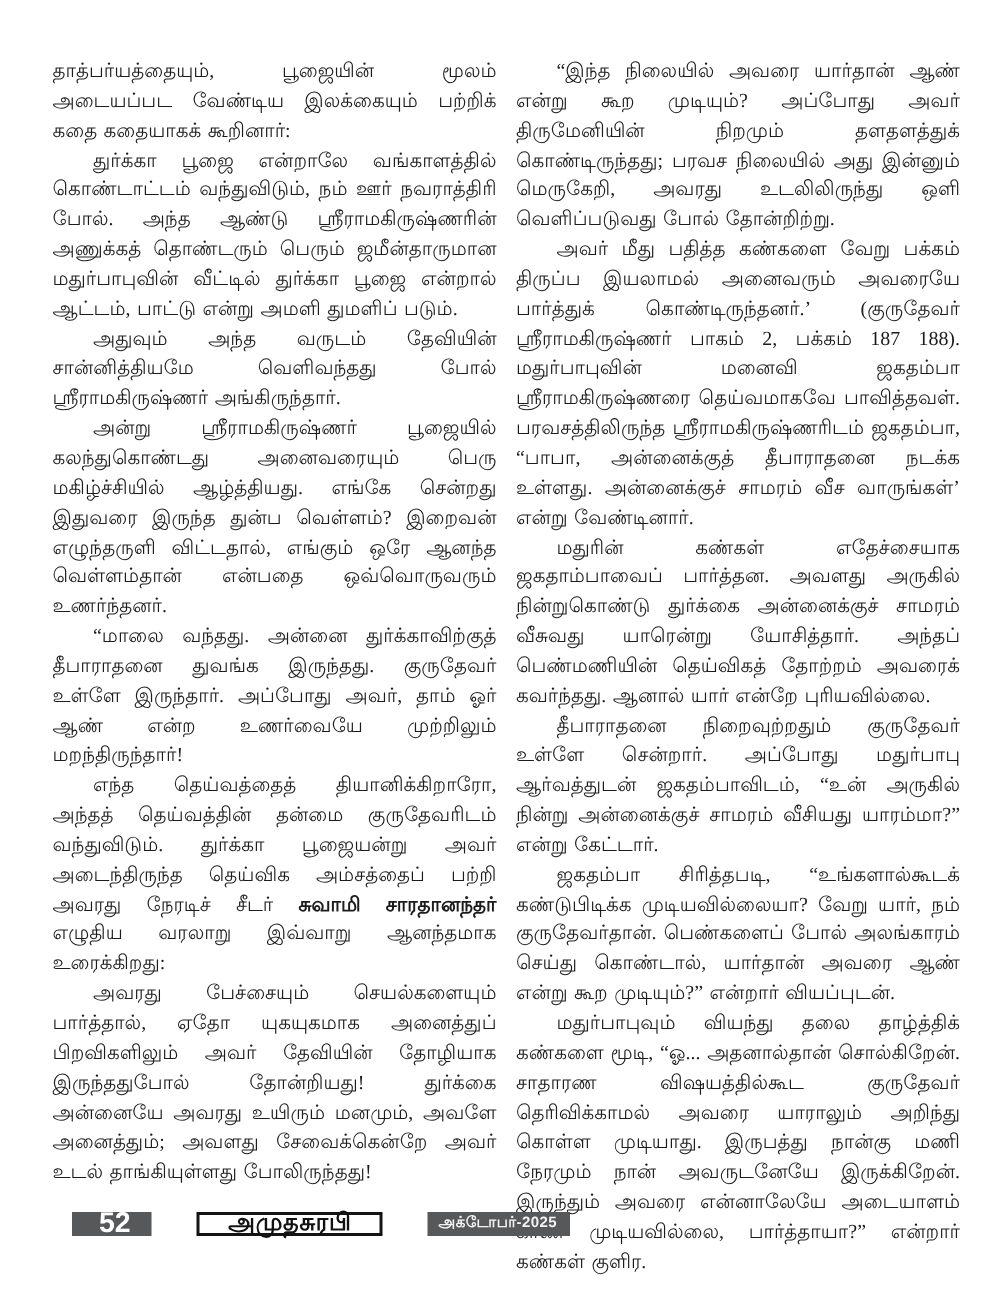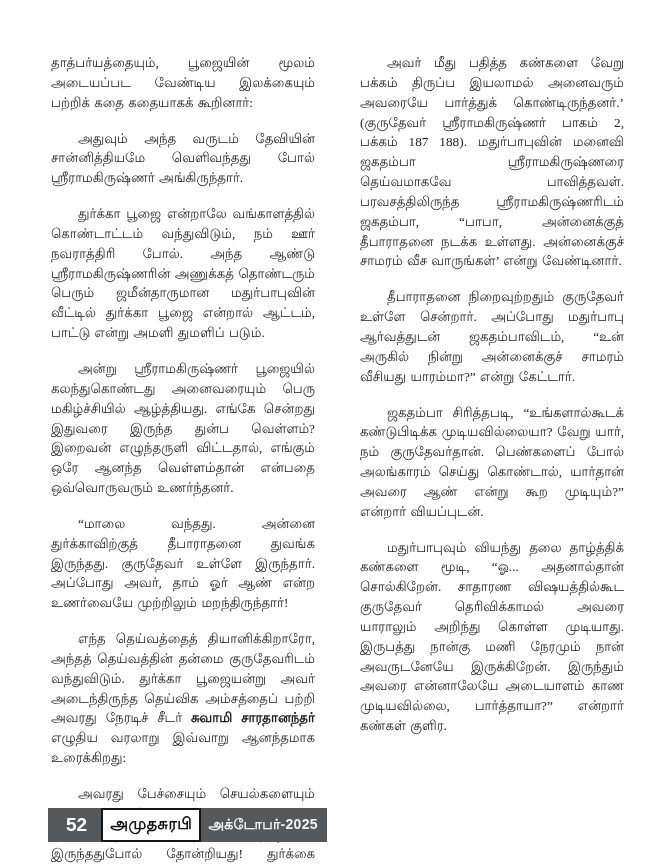--- a/index.html
+++ b/index.html
@@ -21,88 +21,91 @@
   }
   .column {
     position: absolute;
     top: 37px;
     width: 296px;
     color: #1c1c1c;
   }
   .column-left  { left: 35px;  }
   .column-right { left: 344px; }
   .para {
-    margin: 16px;
+    margin: 0;
     font-size: 13.3px;
     line-height: 19.85px;
     text-align: justify;
     text-indent: 27px;
     word-spacing: 1px;
   }
   .para.no-indent { text-indent: 0; }
   .para b { font-weight: bold; }
 
   .footer-bar {
     position: absolute;
     left: 48px;
     top: 808px;
-    height: 34px;
+    height: 16px;
     display: flex;
     align-items: stretch;
     font-family: "Liberation Sans", sans-serif;
+    gap: 30px;
   }
   .footer-page-num {
     background: #57585a;
     color: #ffffff;
     font-weight: bold;
     font-size: 19px;
     display: flex;
     align-items: center;
     justify-content: center;
     padding: 0 14px 0 18px;
   }
   .footer-mag-box {
     background: #ffffff;
     border: 2px solid #141414;
     color: #111111;
     font-weight: bold;
     font-size: 16px;
     display: flex;
     align-items: center;
-    padding: 0 7px;
+    padding: 0 19px;
     letter-spacing: 0.5px;
   }
   .footer-issue {
     background: #57585a;
     color: #f2f2f2;
     font-weight: bold;
-    font-size: 14px;
+    font-size: 10px;
     display: flex;
     align-items: center;
     padding: 0 9px 0 7px;
     letter-spacing: 0.3px;
   }
 </style>
 </head>
 <body>
 
 <div class="page">
 
   <div class="column column-left" id="col-left">
       <p class="para no-indent"><span>தாத்பர்யத்தையும், பூஜையின் மூலம் அடையப்பட வேண்டிய இலக்கையும் பற்றிக் கதை கதையாகக் கூறினார்:</span></p>
+      <p class="para"><span>துர்க்கா பூஜை என்றாலே வங்காளத்தில் கொண்டாட்டம் வந்துவிடும், நம் ஊர் நவராத்திரி போல். அந்த ஆண்டு ஸ்ரீராமகிருஷ்ணரின் அணுக்கத் தொண்டரும் பெரும் ஜமீன்தாருமான மதுர்பாபுவின் வீட்டில் துர்க்கா பூஜை என்றால் ஆட்டம், பாட்டு என்று அமளி துமளிப் படும்.</span></p>
       <p class="para"><span>அதுவும் அந்த வருடம் தேவியின் சான்னித்தியமே வெளிவந்தது போல் ஸ்ரீராமகிருஷ்ணர் அங்கிருந்தார்.</span></p>
-      <p class="para"><span>துர்க்கா பூஜை என்றாலே வங்காளத்தில் கொண்டாட்டம் வந்துவிடும், நம் ஊர் நவராத்திரி போல். அந்த ஆண்டு ஸ்ரீராமகிருஷ்ணரின் அணுக்கத் தொண்டரும் பெரும் ஜமீன்தாருமான மதுர்பாபுவின் வீட்டில் துர்க்கா பூஜை என்றால் ஆட்டம், பாட்டு என்று அமளி துமளிப் படும்.</span></p>
       <p class="para"><span>அன்று ஸ்ரீராமகிருஷ்ணர் பூஜையில் கலந்துகொண்டது அனைவரையும் பெரு மகிழ்ச்சியில் ஆழ்த்தியது. எங்கே சென்றது இதுவரை இருந்த துன்ப வெள்ளம்? இறைவன் எழுந்தருளி விட்டதால், எங்கும் ஒரே ஆனந்த வெள்ளம்தான் என்பதை ஒவ்வொருவரும் உணர்ந்தனர்.</span></p>
       <p class="para"><span>“மாலை வந்தது. அன்னை துர்க்காவிற்குத் தீபாராதனை துவங்க இருந்தது. குருதேவர் உள்ளே இருந்தார். அப்போது அவர், தாம் ஓர் ஆண் என்ற உணர்வையே முற்றிலும் மறந்திருந்தார்!</span></p>
       <p class="para"><span>எந்த தெய்வத்தைத் தியானிக்கிறாரோ, அந்தத் தெய்வத்தின் தன்மை குருதேவரிடம் வந்துவிடும். துர்க்கா பூஜையன்று அவர் அடைந்திருந்த தெய்விக அம்சத்தைப் பற்றி அவரது நேரடிச் சீடர் </span><b>சுவாமி சாரதானந்தர்</b><span> எழுதிய வரலாறு இவ்வாறு ஆனந்தமாக உரைக்கிறது:</span></p>
       <p class="para"><span>அவரது பேச்சையும் செயல்களையும் பார்த்தால், ஏதோ யுகயுகமாக அனைத்துப் பிறவிகளிலும் அவர் தேவியின் தோழியாக இருந்ததுபோல் தோன்றியது! துர்க்கை அன்னையே அவரது உயிரும் மனமும், அவளே அனைத்தும்; அவளது சேவைக்கென்றே அவர் உடல் தாங்கியுள்ளது போலிருந்தது!</span></p>
     </div>
 
   <div class="column column-right" id="col-right">
+      <p class="para"><span>“இந்த நிலையில் அவரை யார்தான் ஆண் என்று கூற முடியும்? அப்போது அவர் திருமேனியின் நிறமும் தளதளத்துக் கொண்டிருந்தது; பரவச நிலையில் அது இன்னும் மெருகேறி, அவரது உடலிலிருந்து ஒளி வெளிப்படுவது போல் தோன்றிற்று.</span></p>
       <p class="para"><span>அவர் மீது பதித்த கண்களை வேறு பக்கம் திருப்ப இயலாமல் அனைவரும் அவரையே பார்த்துக் கொண்டிருந்தனர்.’ (குருதேவர் ஸ்ரீராமகிருஷ்ணர் பாகம் 2, பக்கம் 187 188). மதுர்பாபுவின் மனைவி ஜகதம்பா ஸ்ரீராமகிருஷ்ணரை தெய்வமாகவே பாவித்தவள். பரவசத்திலிருந்த ஸ்ரீராமகிருஷ்ணரிடம் ஜகதம்பா, “பாபா, அன்னைக்குத் தீபாராதனை நடக்க உள்ளது. அன்னைக்குச் சாமரம் வீச வாருங்கள்’ என்று வேண்டினார்.</span></p>
+      <p class="para"><span>மதுரின் கண்கள் எதேச்சையாக ஜகதாம்பாவைப் பார்த்தன. அவளது அருகில் நின்றுகொண்டு துர்க்கை அன்னைக்குச் சாமரம் வீசுவது யாரென்று யோசித்தார். அந்தப் பெண்மணியின் தெய்விகத் தோற்றம் அவரைக் கவர்ந்தது. ஆனால் யார் என்றே புரியவில்லை.</span></p>
       <p class="para"><span>தீபாராதனை நிறைவுற்றதும் குருதேவர் உள்ளே சென்றார். அப்போது மதுர்பாபு ஆர்வத்துடன் ஜகதம்பாவிடம், “உன் அருகில் நின்று அன்னைக்குச் சாமரம் வீசியது யாரம்மா?” என்று கேட்டார்.</span></p>
       <p class="para"><span>ஜகதம்பா சிரித்தபடி, “உங்களால்கூடக் கண்டுபிடிக்க முடியவில்லையா? வேறு யார், நம் குருதேவர்தான். பெண்களைப் போல் அலங்காரம் செய்து கொண்டால், யார்தான் அவரை ஆண் என்று கூற முடியும்?” என்றார் வியப்புடன்.</span></p>
       <p class="para"><span>மதுர்பாபுவும் வியந்து தலை தாழ்த்திக் கண்களை மூடி, “ஓ... அதனால்தான் சொல்கிறேன். சாதாரண விஷயத்தில்கூட குருதேவர் தெரிவிக்காமல் அவரை யாராலும் அறிந்து கொள்ள முடியாது. இருபத்து நான்கு மணி நேரமும் நான் அவருடனேயே இருக்கிறேன். இருந்தும் அவரை என்னாலேயே அடையாளம் காண முடியவில்லை, பார்த்தாயா?” என்றார் கண்கள் குளிர.</span></p>
     </div>
 
   <div class="footer-bar">
     <span class="footer-page-num">52</span>
     <span class="footer-mag-box">அமுதசுரபி</span>
     <span class="footer-issue">அக்டோபர்-2025</span>
   </div>

